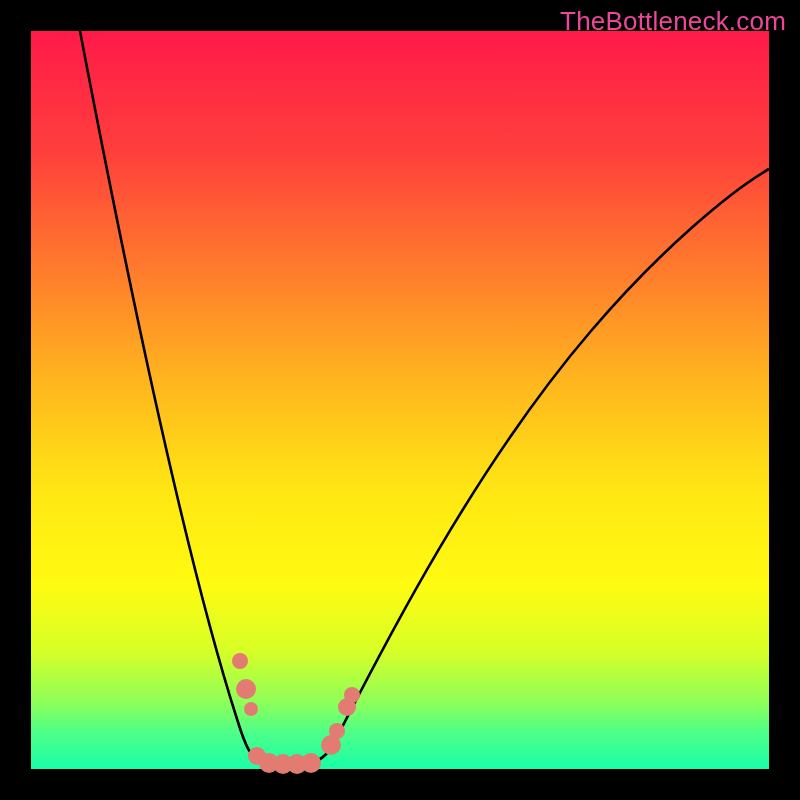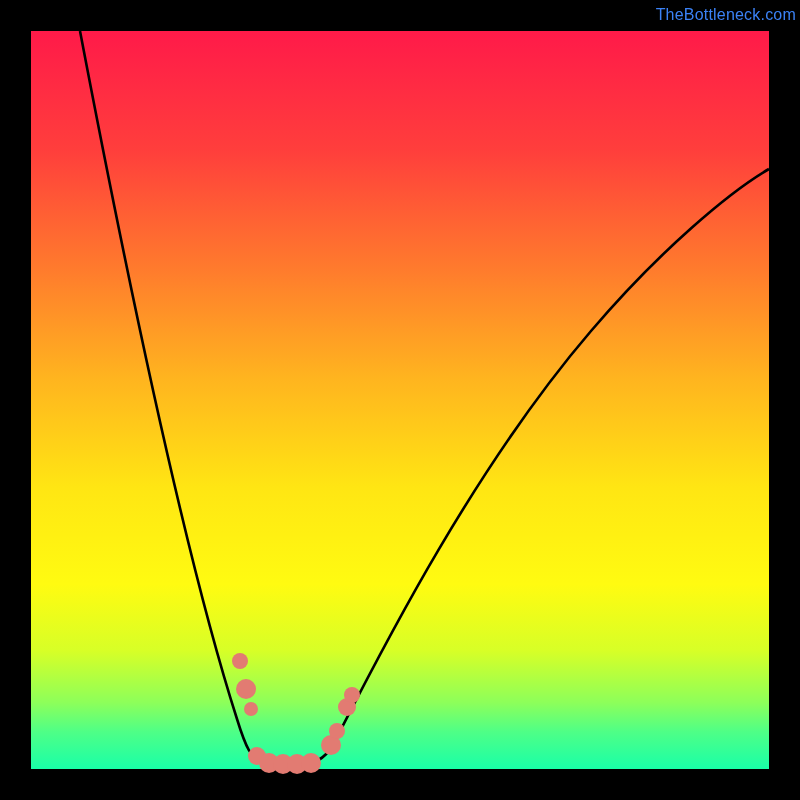--- a/index.html
+++ b/index.html
@@ -26,24 +26,24 @@
       #fffb11 75%,
       #d7ff27 84%,
       #8dff5a 91%,
       #4eff87 95%,
       #19ffa8 100%
     );
   }
   .watermark {
     position: absolute;
     top: 6px;
-    right: 4px;
-    font-size: 16px;
+    right: 14px;
+    font-size: 26px;
     font-weight: 500;
-    color: #3b82f6;
+    color: #ec4899;
     letter-spacing: 0.2px;
   }
   svg.plot {
     position: absolute;
     left: 31px;
     top: 31px;
     width: 738px;
     height: 738px;
     overflow: visible;
   }

